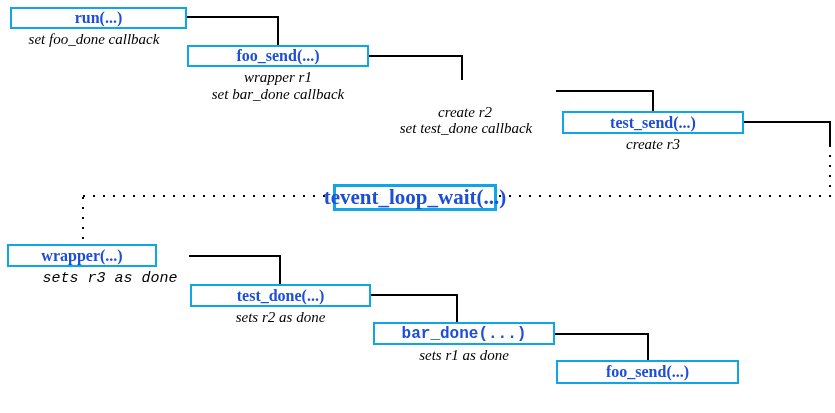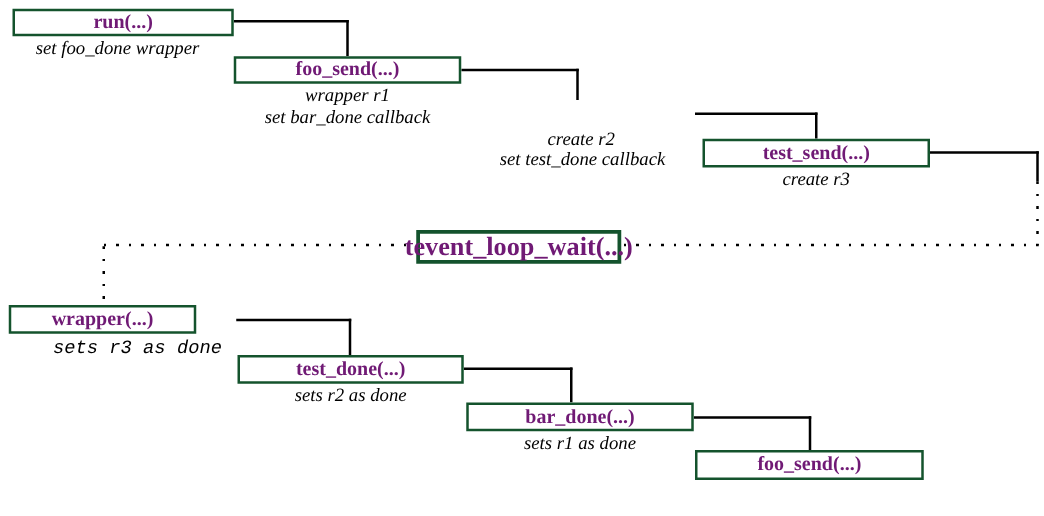--- a/index.html
+++ b/index.html
@@ -11,28 +11,28 @@
     position: relative;
     width: 835px;
     height: 413px;
     background: #ffffff;
     font-family: "Liberation Serif", serif;
     overflow: hidden;
   }
   .box {
     position: absolute;
     box-sizing: border-box;
-    border: 2px solid #14532d;
+    border: 2px solid #0ea5e9;
     background: #ffffff;
     display: flex;
     align-items: center;
     justify-content: center;
     font-weight: bold;
     font-size: 16px;
-    color: #701a75;
+    color: #1d4ed8;
     white-space: nowrap;
   }
   .box.thick { border-width: 3px; font-size: 21px; }
   .annot {
     position: absolute;
     font-style: italic;
     font-size: 15px;
     color: #000000;
     text-align: center;
     white-space: nowrap;
@@ -102,29 +102,29 @@
   </div>
 
   <div class="box" style="left:7px; top:244px; width:150px; height:23px;">
     <span>wrapper(...)</span>
   </div>
 
   <div class="box" style="left:190px; top:284px; width:181px; height:23px;">
     <span>test_done(...)</span>
   </div>
 
-  <div class="box" style="left:373px; top:322px; width:182px; height:23px;">
+  <div class="box" style="left:373px; top:322px; width:182px; height:23px;font-family:Liberation Mono, monospace;">
     <span>bar_done(...)</span>
   </div>
 
   <div class="box" style="left:556px; top:360px; width:183px; height:24px;">
     <span>foo_send(...)</span>
   </div>
 
-  <div class="annot" style="left:4px; top:31px; width:180px;">set foo_done wrapper</div>
+  <div class="annot" style="left:4px; top:31px; width:180px;">set foo_done callback</div>
 
   <div class="annot" style="left:188px; top:69px; width:180px;">wrapper r1</div>
   <div class="annot" style="left:178px; top:86px; width:200px;">set bar_done callback</div>
 
   <div class="annot" style="left:375px; top:104px; width:180px;">create r2</div>
   <div class="annot" style="left:360px; top:120px; width:212px;">set test_done callback</div>
 
   <div class="annot" style="left:563px; top:136px; width:180px;">create r3</div>
 
   <div class="annot" style="left:20px; top:271px; width:180px;font-family:Liberation Mono, monospace;">sets r3 as done</div>

